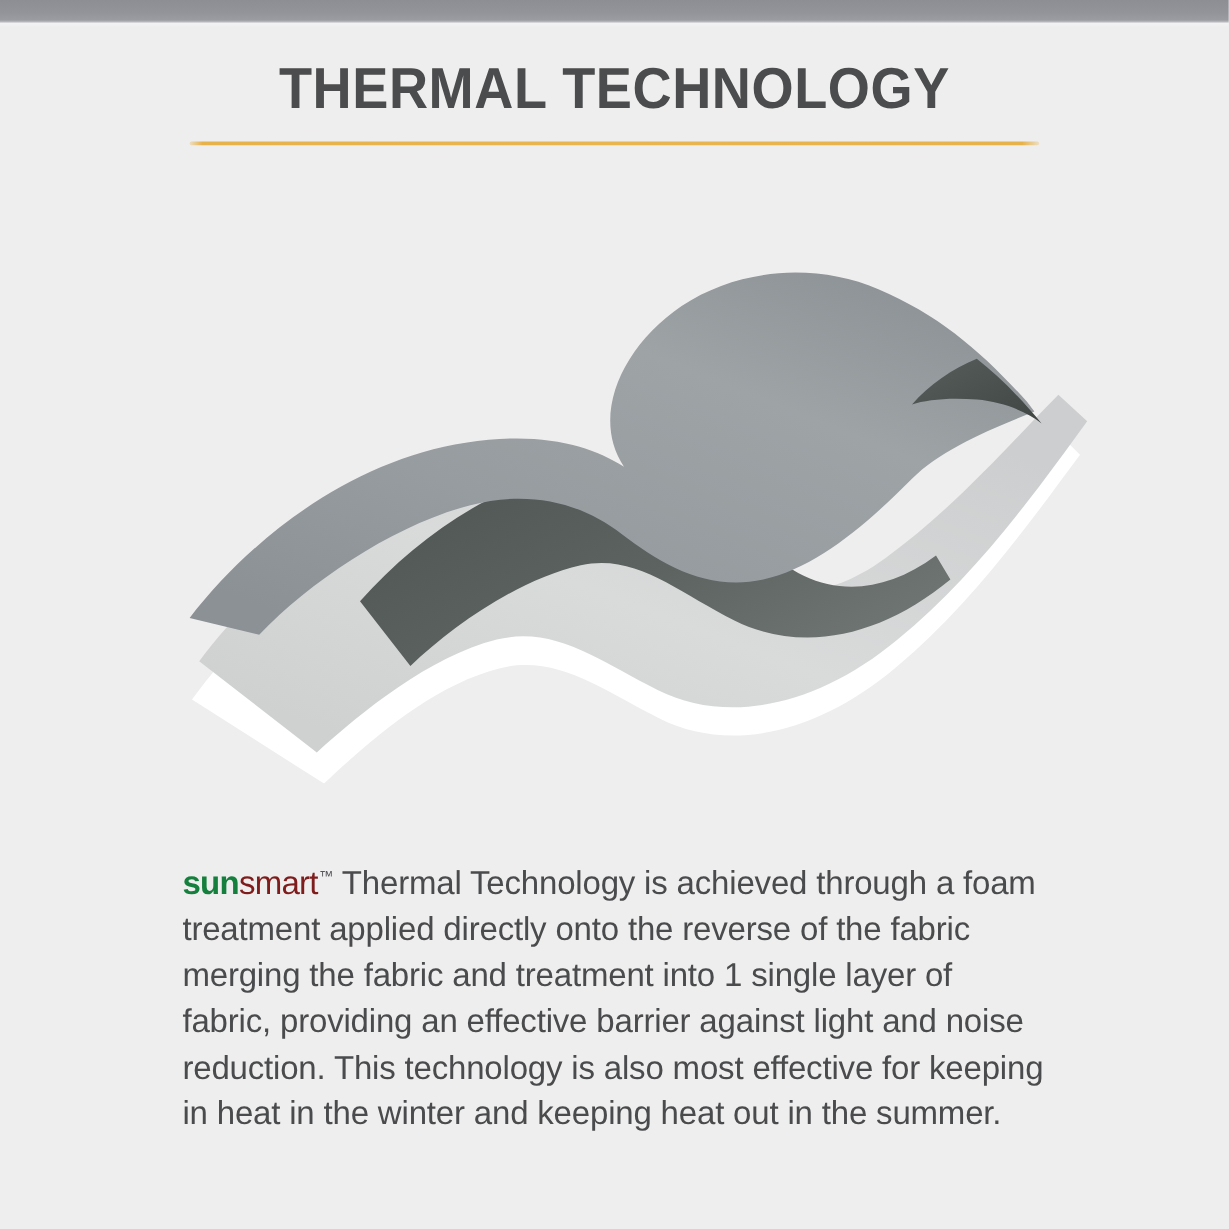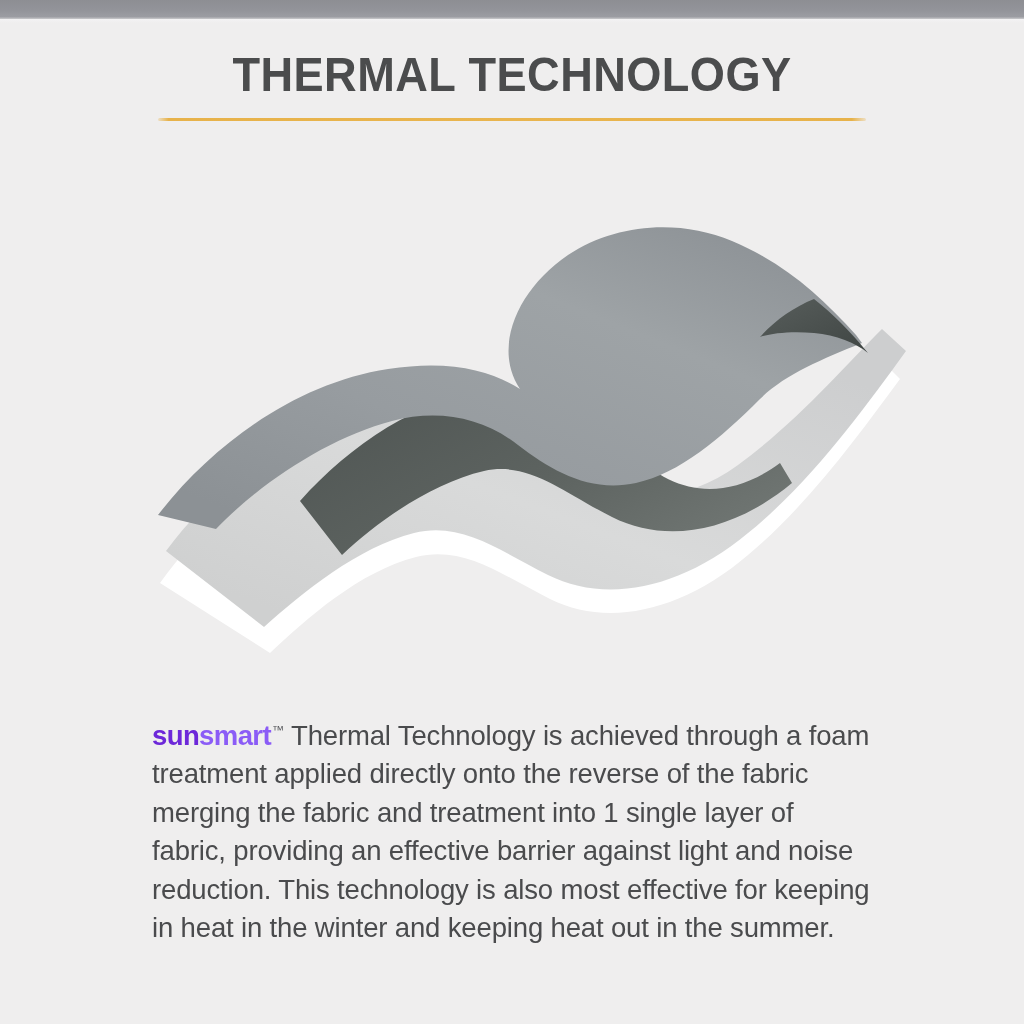--- a/index.html
+++ b/index.html
@@ -99,27 +99,27 @@
     top: 660px;
     left: 152px;
     width: 722px;
     font-family: "Liberation Sans", sans-serif;
     font-size: 27.5px;
     line-height: 38.5px;
     color: #4a4b4d;
     letter-spacing: -0.15px;
   }
   .brand-sun {
-    color: #6d28d9;
+    color: #15803d;
     font-weight: bold;
     letter-spacing: -0.6px;
   }
   .brand-smart {
-    color: #8b5cf6;
-    font-weight: bold;
+    color: #7f1d1d;
+    font-weight: normal;
     letter-spacing: -0.6px;
   }
   .brand-tm {
     font-size: 12px;
     vertical-align: 11px;
     color: #55565a;
     letter-spacing: 0;
     margin-left: 1px;
   }
   .copy-text {

